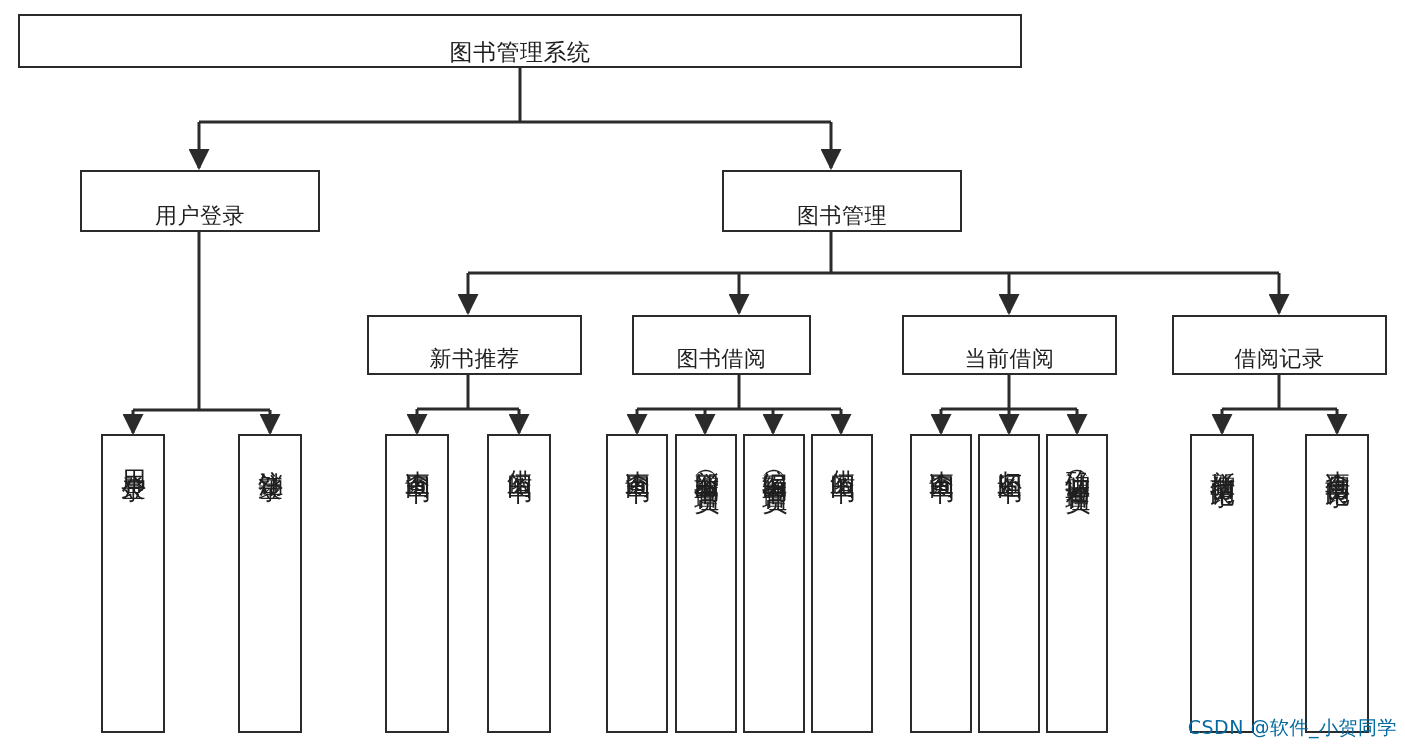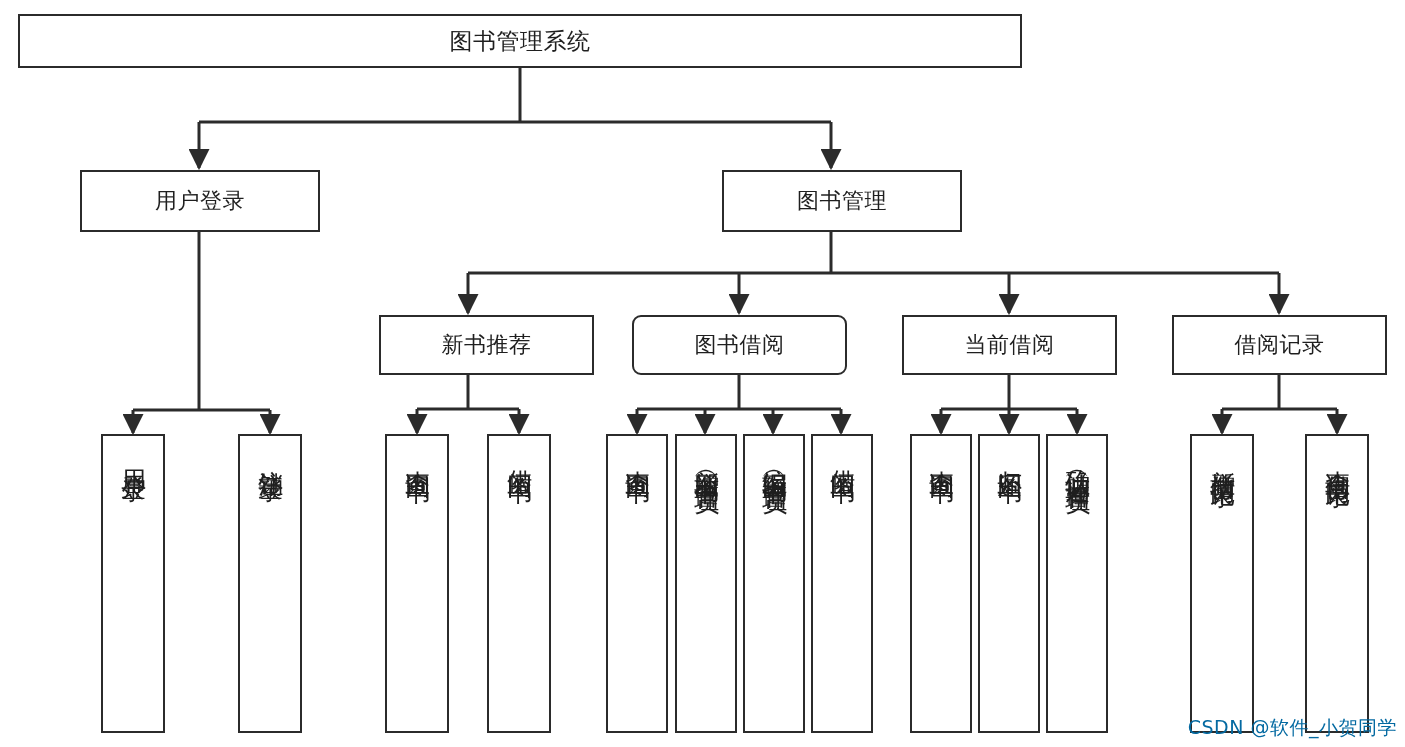--- a/index.html
+++ b/index.html
@@ -24,21 +24,21 @@
     width: 1405px;
     height: 747px;
     pointer-events: none;
   }
   .node {
     position: absolute;
     box-sizing: border-box;
     background: #ffffff;
     border: 2.5px solid #2b2b2b;
     display: flex;
-    align-items: center;
+    align-items: flex-end;
     justify-content: center;
     color: #1f1f1f;
     z-index: 2;
   }
   .node .label {
     display: block;
     text-align: center;
     line-height: 1.22;
     letter-spacing: 0.5px;
   }
@@ -136,24 +136,24 @@
     <span class="label">图书管理系统</span>
   </div>
 
   <div class="node horiz" style="left:80px; top:170px; width:240px; height:62px;">
     <span class="label">用户登录</span>
   </div>
   <div class="node horiz" style="left:711px; top:170px; width:240px; height:62px;margin-left:11px;">
     <span class="label">图书管理</span>
   </div>
 
-  <div class="node horiz" style="left:379px; top:315px; width:215px; height:60px;">
+  <div class="node horiz" style="left:367px; top:315px; width:215px; height:60px;">
     <span class="label">新书推荐</span>
   </div>
-  <div class="node horiz" style="left:632px; top:315px; width:215px; height:60px;border-radius:9px;">
+  <div class="node horiz" style="left:632px; top:315px; width:179px; height:60px;">
     <span class="label">图书借阅</span>
   </div>
   <div class="node horiz" style="left:1172px; top:315px; width:215px; height:60px;">
     <span class="label">借阅记录</span>
   </div>
   <div class="node horiz" style="left:902px; top:315px; width:215px; height:60px;">
     <span class="label">当前借阅</span>
   </div>
 
   <div class="node vert" style="left:101px; top:434px; width:64px; height:299px;">

